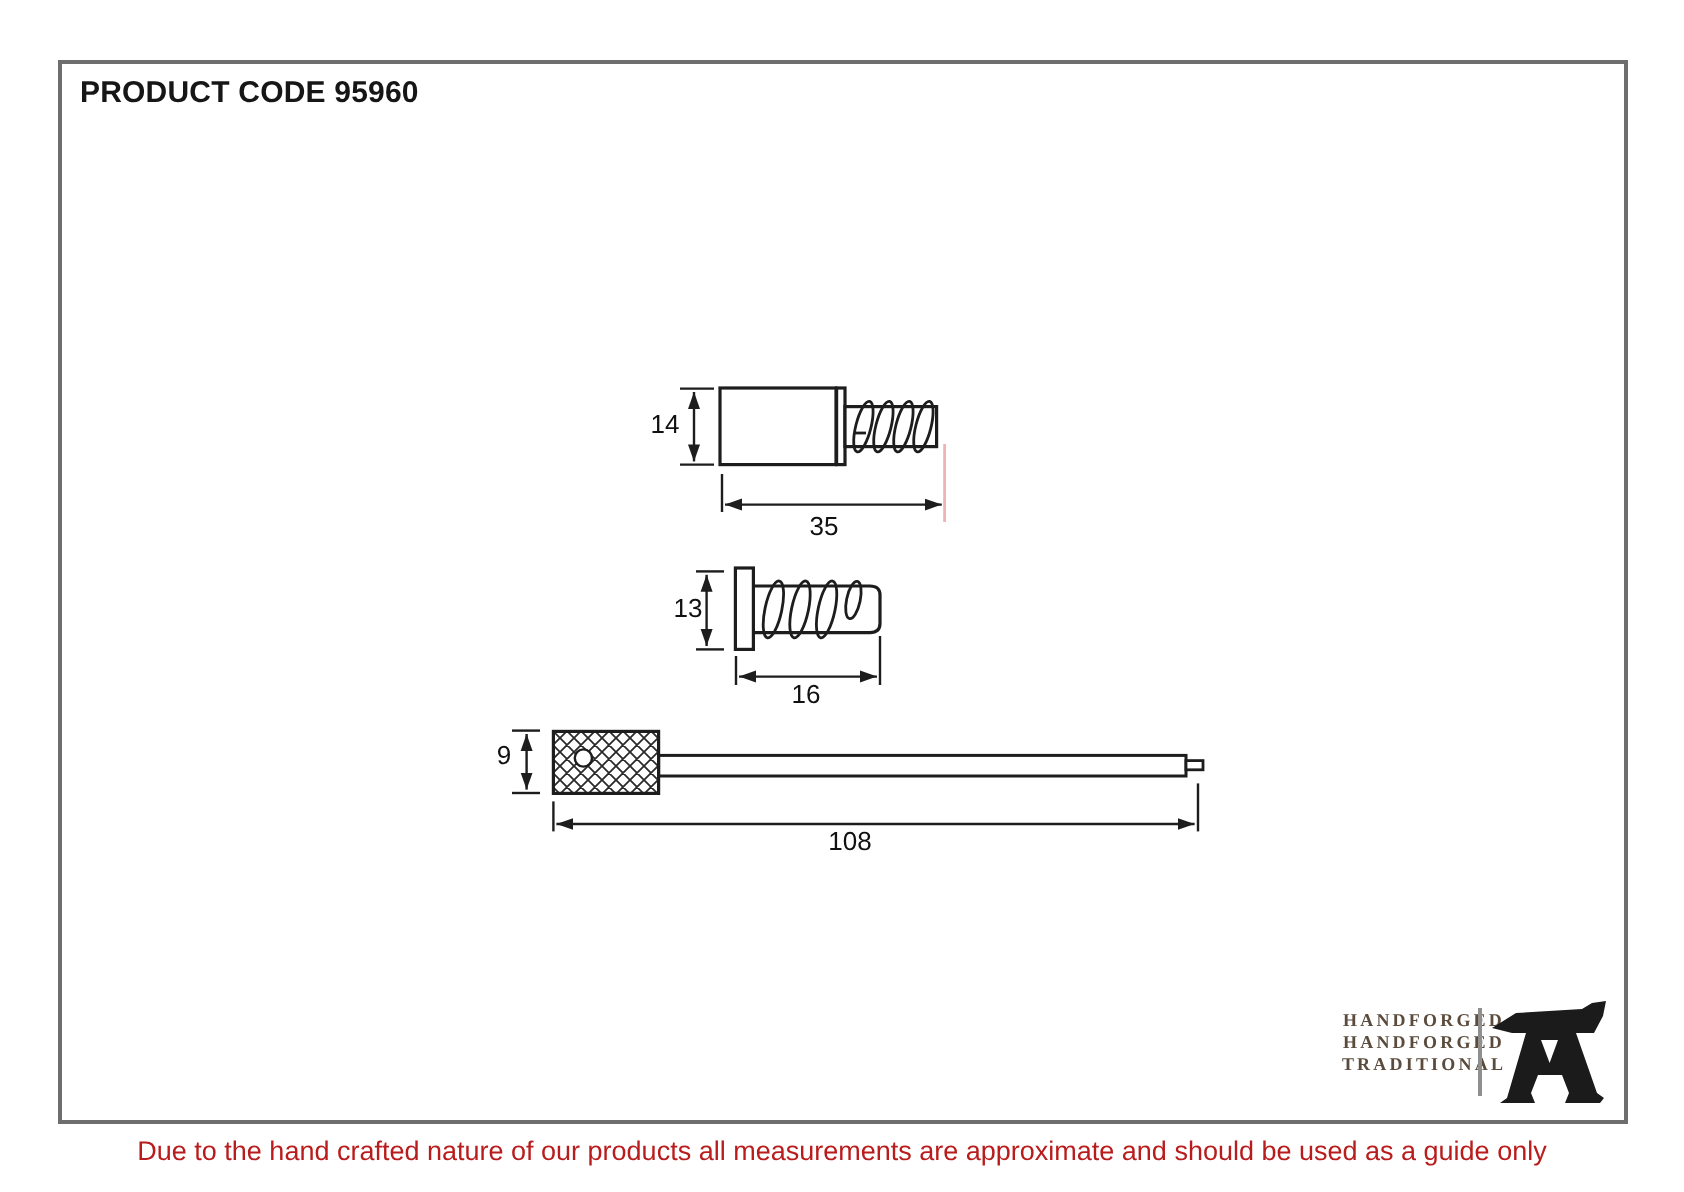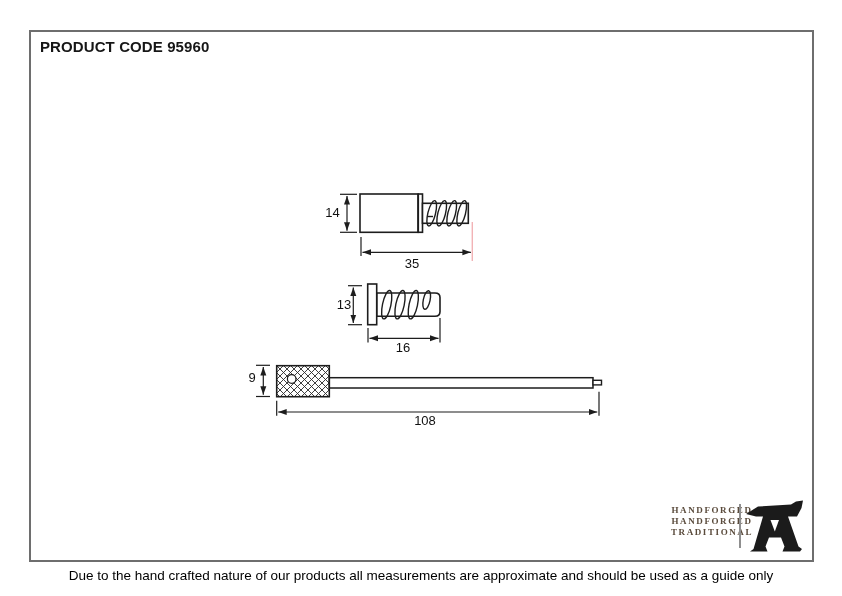--- a/index.html
+++ b/index.html
@@ -3,21 +3,21 @@
 <meta charset="utf-8">
 <style>
   html,body{margin:0;padding:0;background:#ffffff;}
   .canvas{position:relative;width:842px;height:596px;background:#ffffff;overflow:hidden;
           font-family:"Liberation Sans",sans-serif;}
   .frame{position:absolute;left:29px;top:30px;width:781px;height:528px;
          border:2px solid #6e6e6e;background:#ffffff;}
   .product-code{position:absolute;left:40px;top:38px;font-size:15px;font-weight:600;
                 color:#161616;letter-spacing:0.1px;}
   .disclaimer{position:absolute;left:0;right:0;top:568px;text-align:center;
-              font-size:13.5px;color:#000000;}
+              font-size:13.5px;color:#b91c1c;}
   .drawing{position:absolute;}
   .d1{left:320px;top:185px;}
   .d2{left:325px;top:278px;}
   .d3{left:245px;top:355px;}
   svg text{font-family:"Liberation Sans",sans-serif;font-size:13px;fill:#111111;}
   .logo{position:absolute;left:648px;top:496px;width:160px;height:60px;}
   .logo-text{position:absolute;left:4px;top:9px;width:88px;text-align:center;
              font-family:"Liberation Serif",serif;font-size:9px;font-weight:600;
              letter-spacing:1.6px;line-height:11px;color:#5a4b3c;margin-left:16px;}
   .logo-divider{position:absolute;left:91px;top:8px;width:1.5px;height:44px;background:#8f8f8f;}

